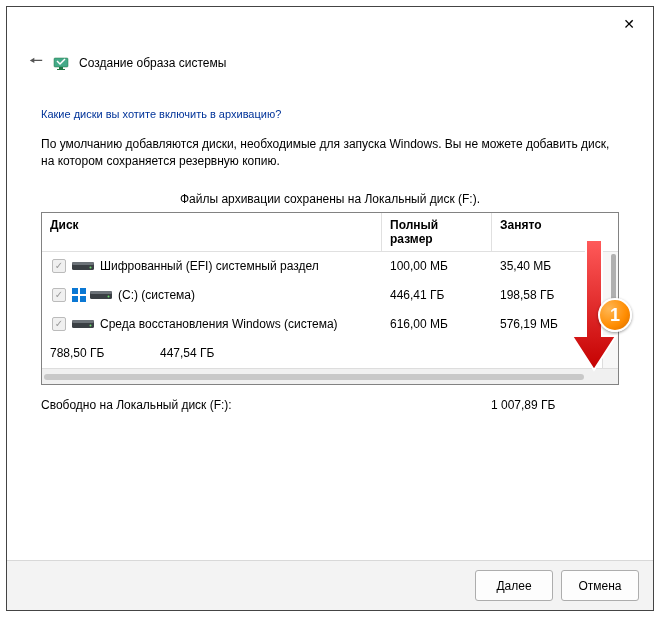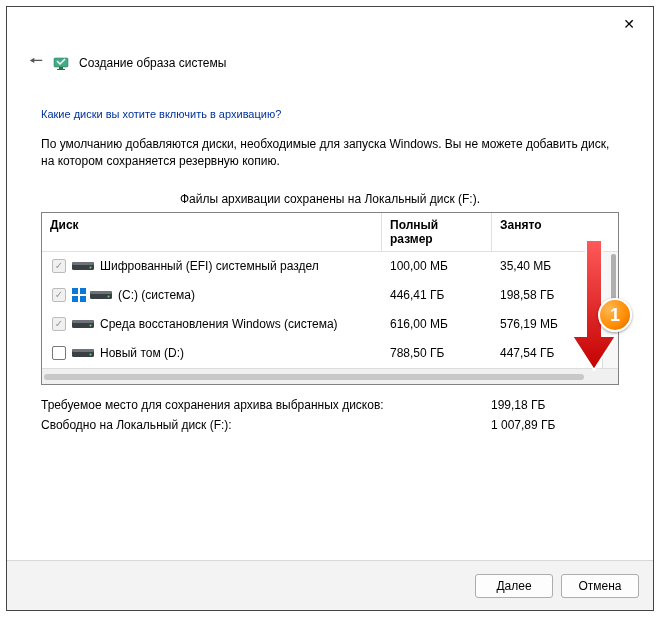--- a/index.html
+++ b/index.html
@@ -189,21 +189,21 @@
     border-top: 1px solid #d8d8d8;
     background: #f3f3f3;
     display: flex;
     align-items: center;
     justify-content: flex-end;
     gap: 8px;
     padding: 0 14px;
   }
   .btn {
     min-width: 78px;
-    height: 24px;
+    height: 31px;
     border: 1px solid #adadad;
     background: #fdfdfd;
     font-size: 12px;
     padding: 0 14px;
     cursor: pointer;
     border-radius: 3px;
   }
 
   
   .annotation {
@@ -314,48 +314,33 @@
                   <rect x="0" y="2" width="22" height="3" rx="1.5" fill="#6c7278"></rect>
                   <circle cx="18.5" cy="7.5" r="1" fill="#6fdc6f"></circle>
                 </svg>
               </span>
               <span>Среда восстановления Windows (система)</span>
             </div>
             <div class="cell cell-full">616,00 МБ</div>
             <div class="cell cell-used">576,19 МБ</div>
           </div>
           <div class="row">
-            <div class="cell cell-disk">
-              <span class="chk enabled"></span>
-              <span class="drive-icon">
-                <svg viewBox="0 0 22 12">
-                  <rect x="0" y="2" width="22" height="8" rx="1.5" fill="#3a3f44"></rect>
-                  <rect x="0" y="2" width="22" height="3" rx="1.5" fill="#6c7278"></rect>
-                  <circle cx="18.5" cy="7.5" r="1" fill="#6fdc6f"></circle>
-                </svg>
-              </span>
-              <span>Новый том (D:)</span>
-            </div>
             <div class="cell cell-full">788,50 ГБ</div>
             <div class="cell cell-used">447,54 ГБ</div>
           </div>
           <div class="scrollbar-v">
           <div class="scroll-thumb-v"></div>
         </div>
       </div>
       <div class="scrollbar-h">
         <div class="scroll-thumb-h"></div>
       </div>
     </div>
 
     <div class="summary">
-      <div class="summary-row">
-        <div class="summary-label">Требуемое место для сохранения архива выбранных дисков:</div>
-        <div class="summary-value">199,18 ГБ</div>
-      </div>
       <div class="summary-row">
         <div class="summary-label">Свободно на Локальный диск (F:):</div>
         <div class="summary-value">1 007,89 ГБ</div>
       </div>
     </div>
   </div>
 
   <div class="footer">
     <button class="btn">Далее</button>
     <button class="btn">Отмена</button>

